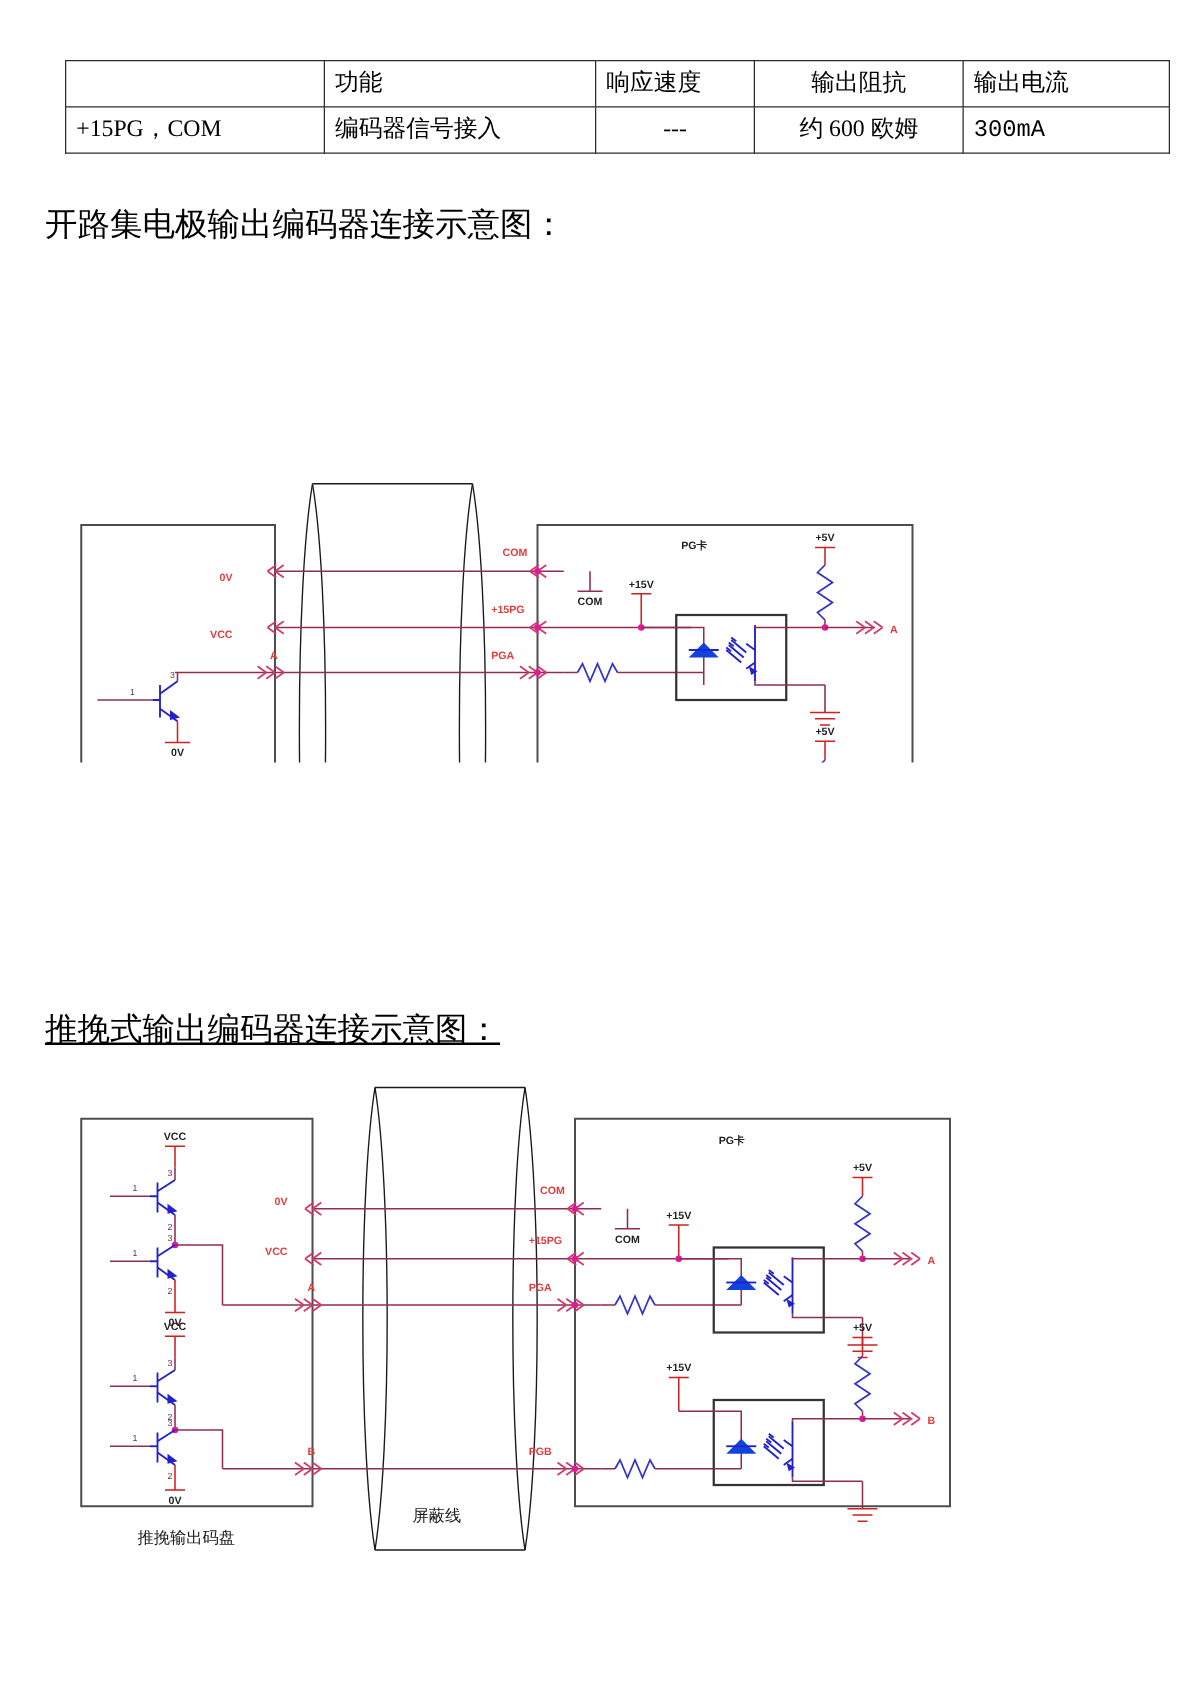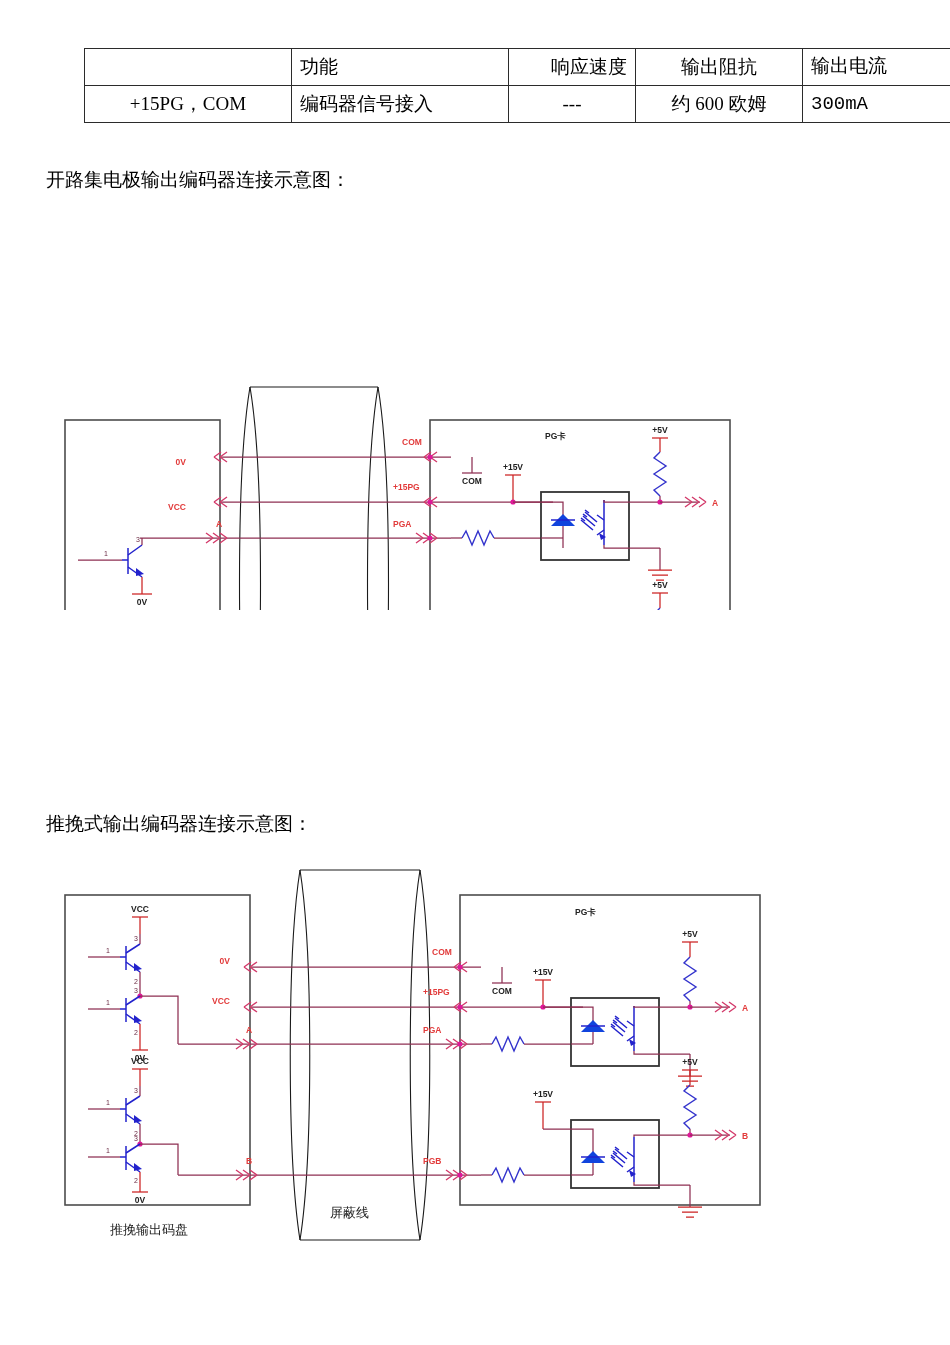--- a/index.html
+++ b/index.html
@@ -15,53 +15,52 @@
     color: #000000;
     overflow: hidden;
   }
 
   
   .spec-table-wrap {
     position: absolute;
     left: 52px;
     top: 48px;
     width: 798px;
-    margin-left: 32px;
   }
   table.spec-table {
     border-collapse: collapse;
     width: 100%;
     table-layout: fixed;
   }
   table.spec-table td {
     border: 1px solid #2b2b2b;
     height: 36px;
     padding: 0 8px;
     font-size: 19px;
     line-height: 22px;
     white-space: nowrap;
     overflow: hidden;
   }
-  .col-sig   { width: 190px; text-align: center; }
+  .col-sig   { width: 190px; }
   .col-fun   { width: 200px; }
-  .col-spd   { width: 110px; text-align: right; }
+  .col-spd   { width: 110px; text-align: left; }
   .col-imp   { width: 150px; text-align: center; }
   .col-cur   { width: 148px; font-family: Liberation Mono, monospace; }
   .cell-dash { text-align: center; letter-spacing: 0px; }
 
   
   .caption {
     position: absolute;
-    left: 46px;
-    font-size: 19px;
+    left: 36px;
+    font-size: 26px;
     line-height: 24px;
     white-space: nowrap;
   }
   #caption-1 { top: 168px; }
-  #caption-2 { top: 812px; }
+  #caption-2 { top: 812px; text-decoration: underline; }
 
   
   .diagram {
     position: absolute;
     left: 0;
   }
   #diagram-open-collector { top: 190px;  width: 950px; height: 420px; }
   #diagram-push-pull      { top: 862px;  width: 950px; height: 400px; }
 
   .diagram svg { display: block; }

